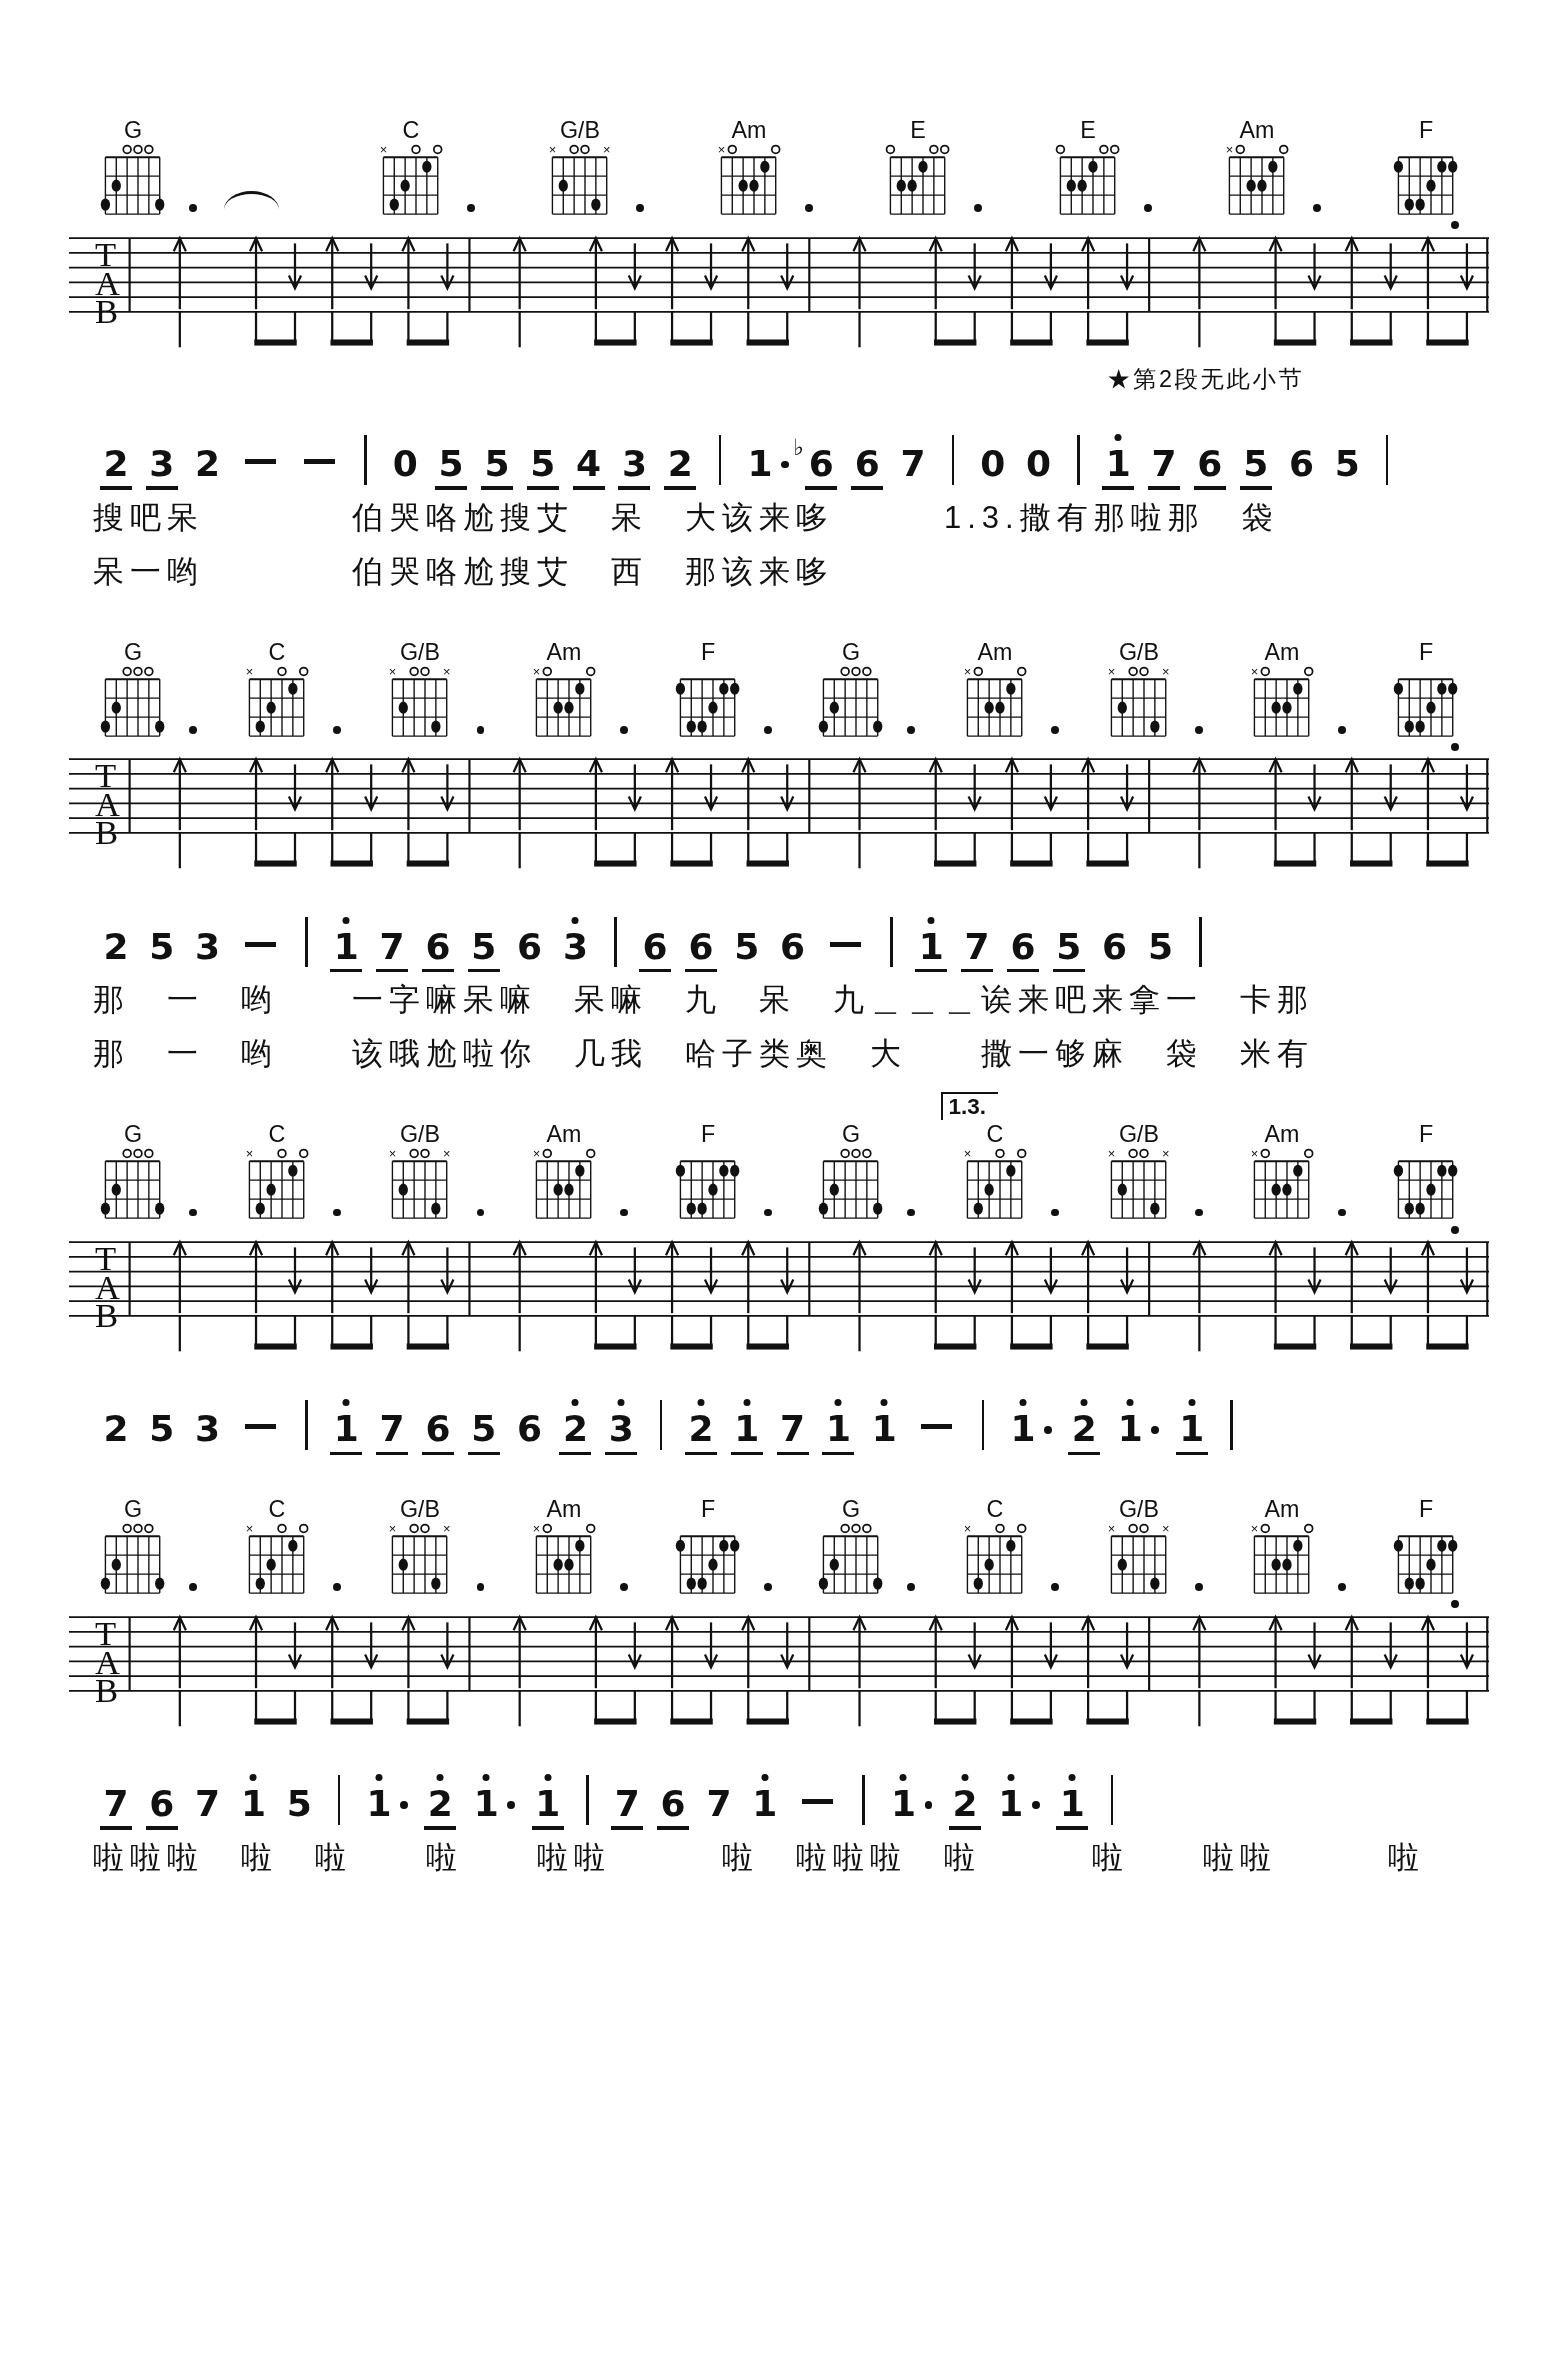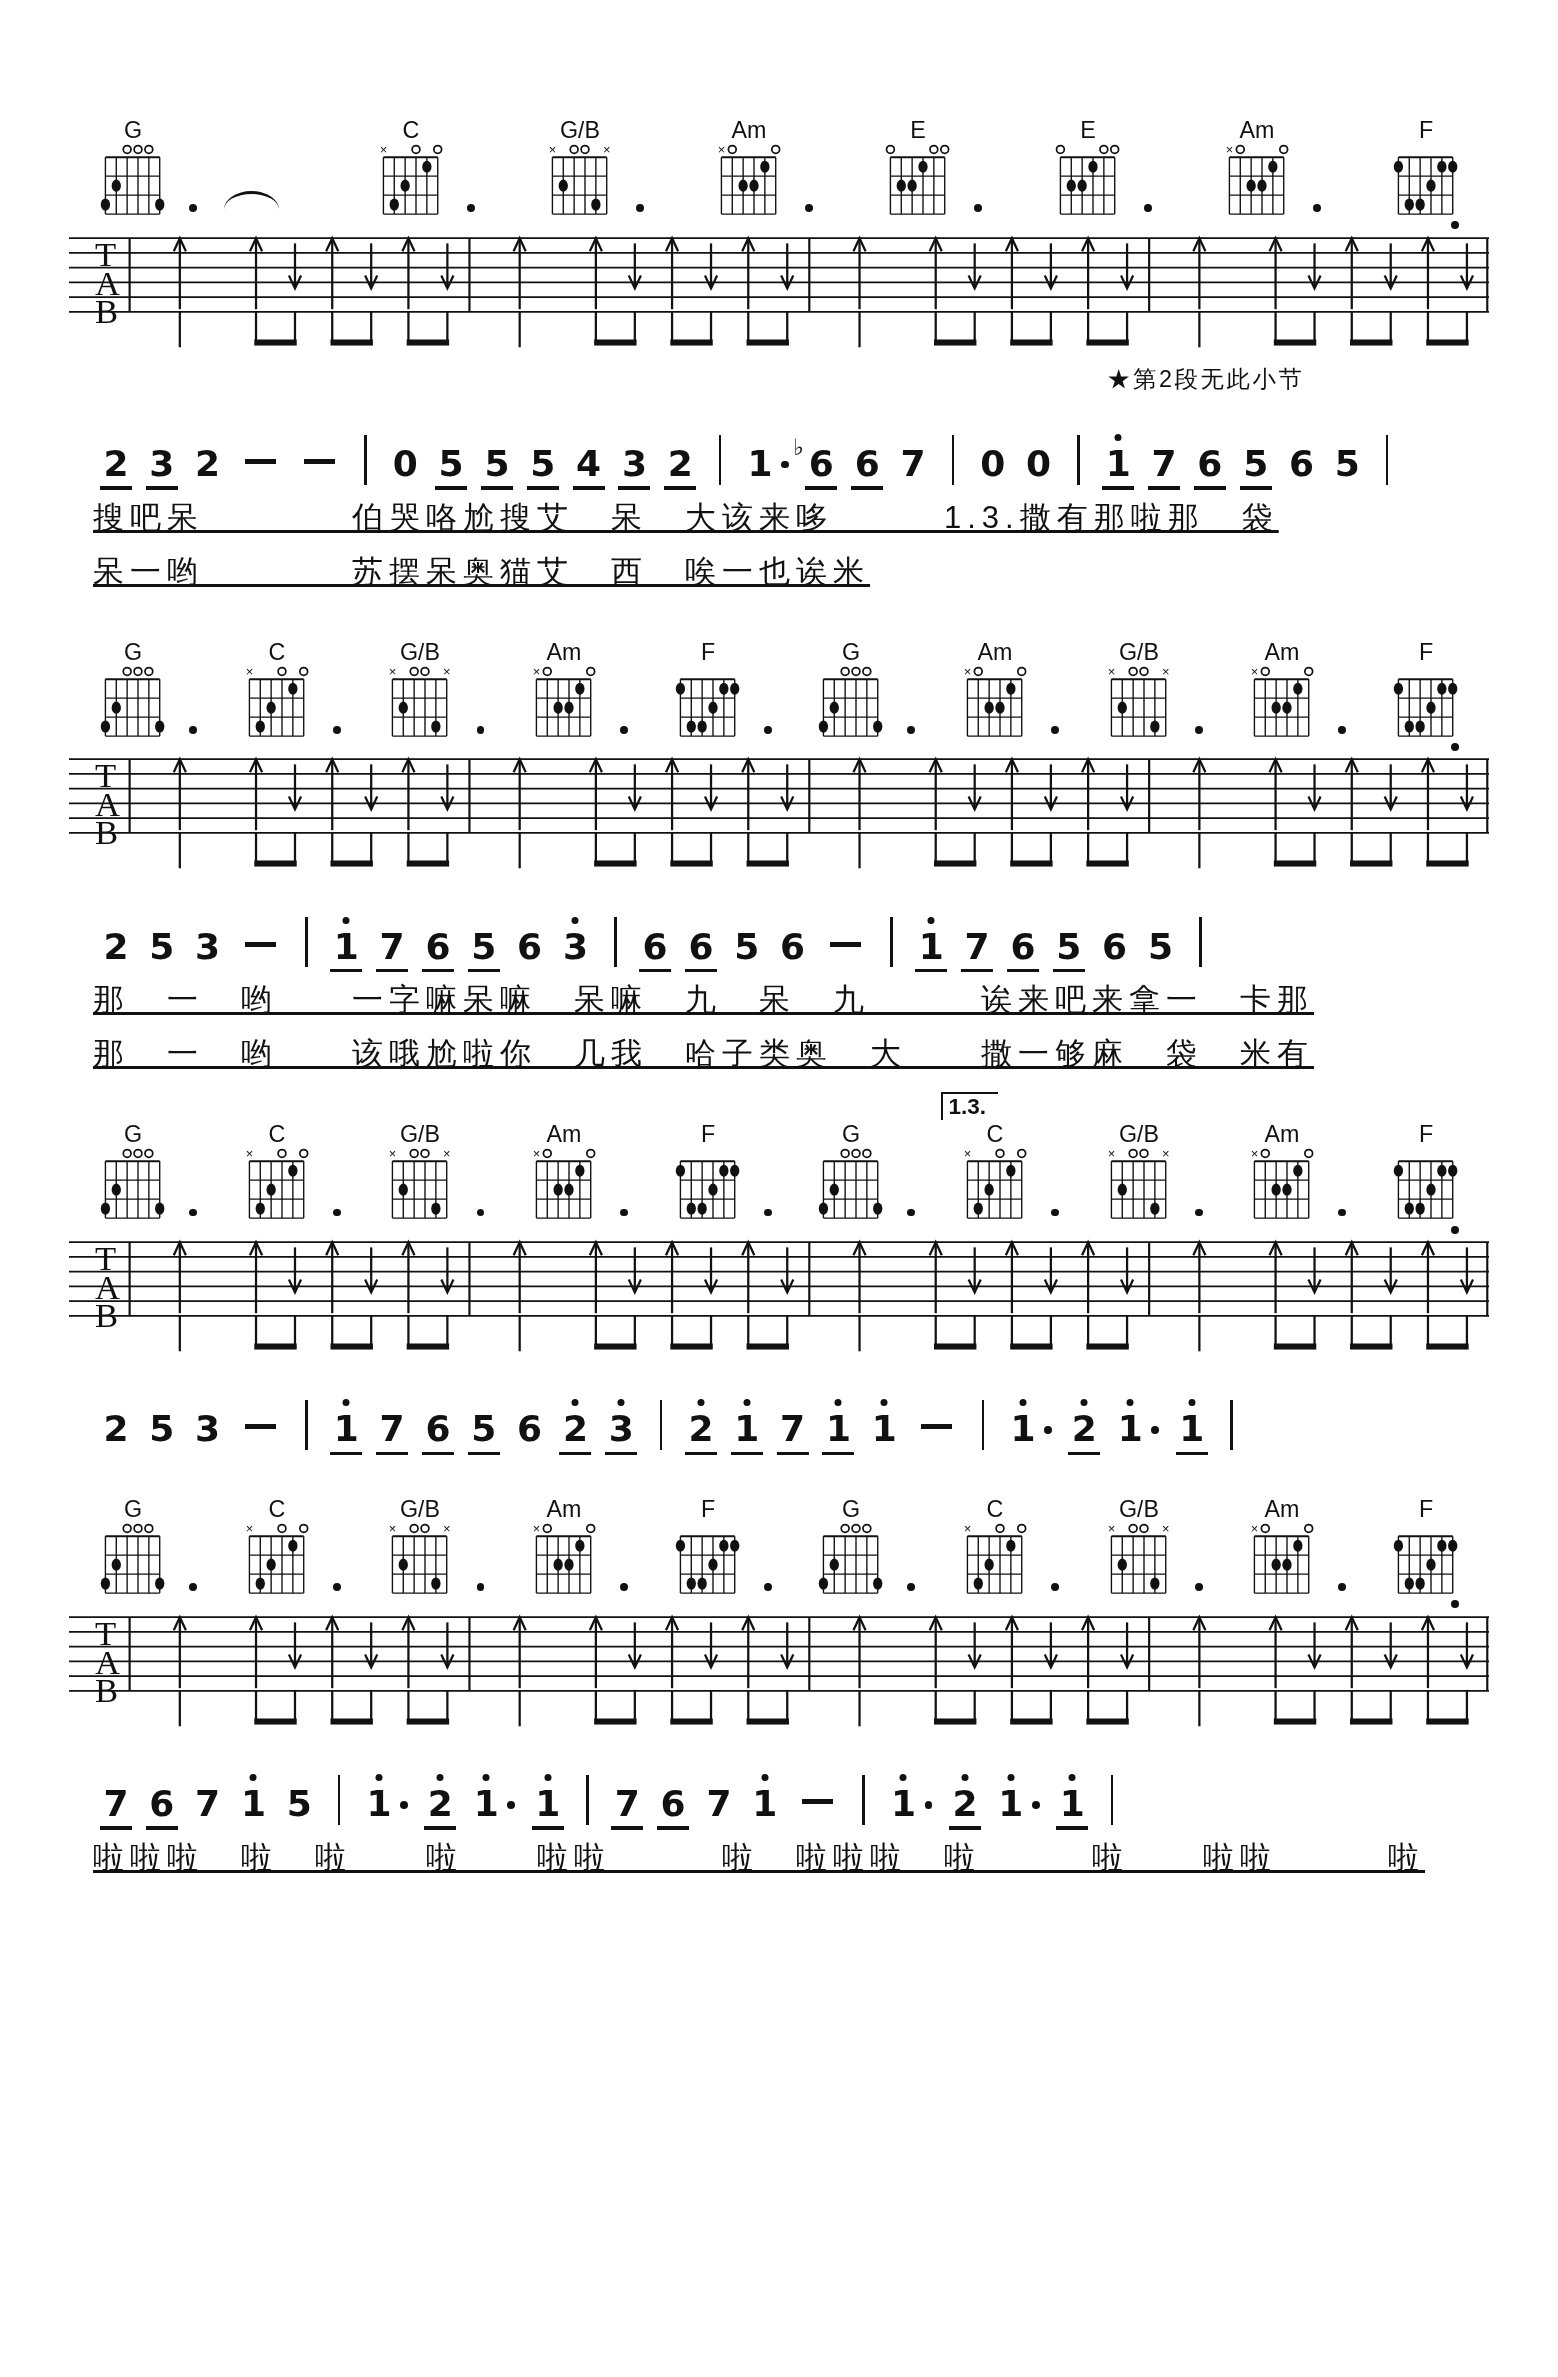--- a/index.html
+++ b/index.html
@@ -17,21 +17,21 @@
   .melody{margin-top:40px;padding-left:24px;white-space:nowrap;}
   .note{display:inline-block;position:relative;font-weight:700;font-size:36px;line-height:1;margin:0 10.4px;font-family:"DejaVu Sans",sans-serif;}
   .note.pad{margin-right:26px;}
   .note .digit{display:inline-block;}
   .note.und::after{content:"";position:absolute;left:-3.5px;right:-3.5px;bottom:-7.8px;height:3.5px;background:#111;}
   .note .hdot{position:absolute;top:-12px;left:50%;transform:translateX(-50%);width:7px;height:7px;border-radius:50%;background:#111;}
   .note .flat{position:absolute;left:-15.6px;top:-10.4px;font-size:22.5px;font-weight:400;}
   .note .adot{position:absolute;right:-16.5px;top:14.7px;width:7.8px;height:7.8px;border-radius:50%;background:#111;}
   .dash{display:inline-block;width:31px;height:5.2px;background:#111;margin:0 14px;vertical-align:12px;}
   .bar{display:inline-block;width:2.6px;height:50px;background:#111;margin:0 15.6px;vertical-align:-8.7px;}
-  .lyric{font-size:31px;letter-spacing:6px;margin-top:12px;padding-left:24px;white-space:nowrap;text-decoration:underline;}
+  .lyric{font-size:31px;letter-spacing:6px;margin-top:12px;padding-left:24px;white-space:nowrap;}
   .volta{position:absolute;top:-33px;left:-15.6px;font-size:22.5px;font-weight:700;border-left:2.6px solid #111;border-top:2.6px solid #111;padding:1.7px 12px 1.7px 5.2px;line-height:1;white-space:nowrap;}
 </style>
 </head>
 <body>
 
 <div class="sheet">
   <section class="system">
       <div class="chord-row">
         <div class="chord-cell"><svg width="76" height="100" viewBox="0 0 88 116">
             <text x="44" y="20" text-anchor="middle" font-size="27" font-family="Liberation Sans,sans-serif" fill="#111">G</text>
@@ -297,21 +297,21 @@
           <line x1="1614.5" y1="20" x2="1614.5" y2="70" stroke="#111" stroke-width="2.6"></line>
           <path d="M 1607.5 57 L 1614.5 72 L 1621.5 57" fill="none" stroke="#111" stroke-width="2.6"></path>
           <line x1="1569.5" y1="99" x2="1569.5" y2="132" stroke="#111" stroke-width="2.6"></line>
           <line x1="1614.5" y1="99" x2="1614.5" y2="132" stroke="#111" stroke-width="2.6"></line>
           <rect x="1567.5" y="131" width="49" height="7" fill="#111"></rect>
         </svg>
       </div>
       <div class="star-note">★第2段无此小节</div>
       <div class="melody"><span class="note und"><span class="digit">2</span></span><span class="note und"><span class="digit">3</span></span><span class="note"><span class="digit">2</span></span><span class="dash"></span><span class="dash"></span><span class="bar"></span><span class="note"><span class="digit">0</span></span><span class="note und"><span class="digit">5</span></span><span class="note und"><span class="digit">5</span></span><span class="note und"><span class="digit">5</span></span><span class="note und"><span class="digit">4</span></span><span class="note und"><span class="digit">3</span></span><span class="note und"><span class="digit">2</span></span><span class="bar"></span><span class="note pad"><span class="digit">1</span><span class="adot"></span></span><span class="note und"><span class="flat">♭</span><span class="digit">6</span></span><span class="note und"><span class="digit">6</span></span><span class="note"><span class="digit">7</span></span><span class="bar"></span><span class="note"><span class="digit">0</span></span><span class="note"><span class="digit">0</span></span><span class="bar"></span><span class="note und"><span class="digit">1</span><span class="hdot"></span></span><span class="note und"><span class="digit">7</span></span><span class="note und"><span class="digit">6</span></span><span class="note und"><span class="digit">5</span></span><span class="note"><span class="digit">6</span></span><span class="note"><span class="digit">5</span></span><span class="bar"></span></div>
       <div class="lyric">搜吧呆　　　　伯哭咯尬搜艾　呆　大该来哆　　　1.3.撒有那啦那　袋</div>
-      <div class="lyric">呆一哟　　　　苏摆呆奥猫艾　西　唉一也诶米</div>
+      <div class="lyric">呆一哟　　　　伯哭咯尬搜艾　西　那该来哆</div>
     </section>
   <section class="system">
       <div class="chord-row">
         <div class="chord-cell"><svg width="76" height="100" viewBox="0 0 88 116">
             <text x="44" y="20" text-anchor="middle" font-size="27" font-family="Liberation Sans,sans-serif" fill="#111">G</text>
             <circle cx="37.2" cy="33" r="4.5" fill="none" stroke="#111" stroke-width="2"></circle>
             <circle cx="49.8" cy="33" r="4.5" fill="none" stroke="#111" stroke-width="2"></circle>
             <circle cx="62.4" cy="33" r="4.5" fill="none" stroke="#111" stroke-width="2"></circle>
             <line x1="12" y1="42" x2="75" y2="42" stroke="#111" stroke-width="2.4"></line>
             <line x1="12" y1="64" x2="75" y2="64" stroke="#111" stroke-width="1.6"></line>

